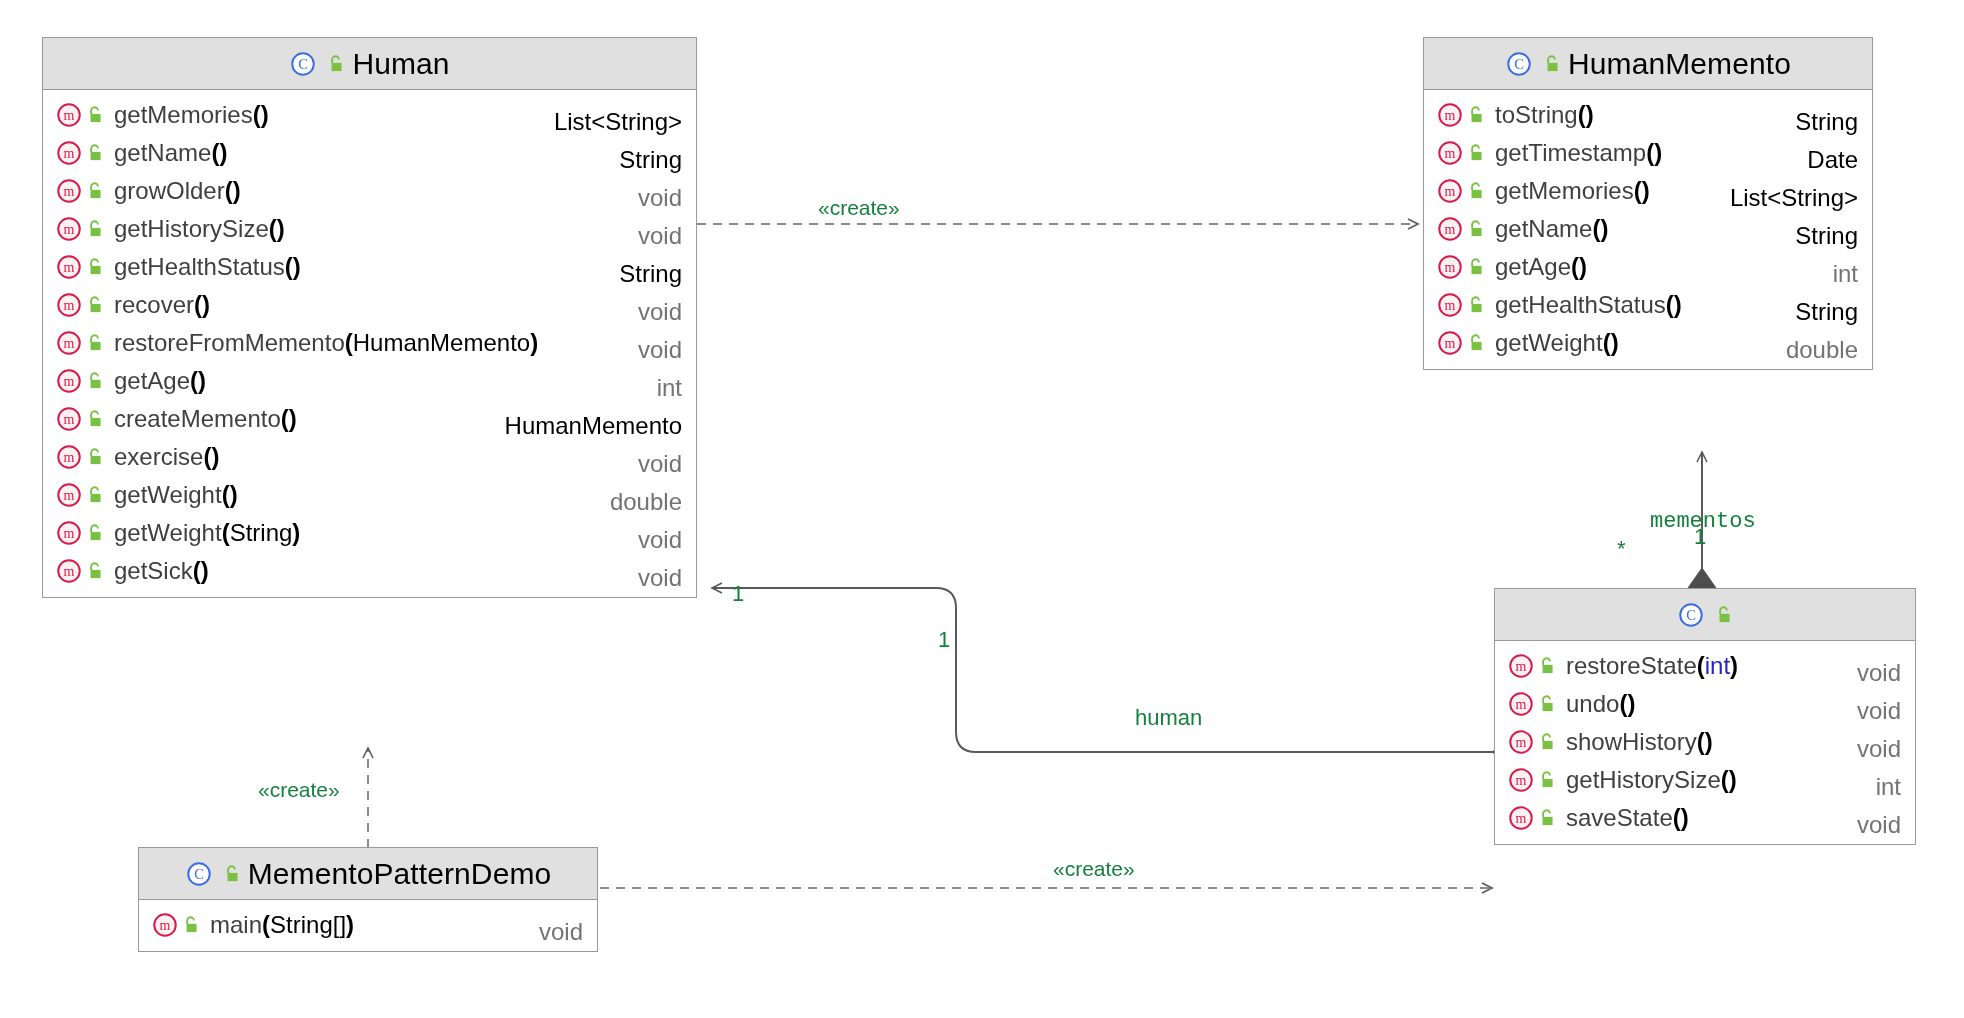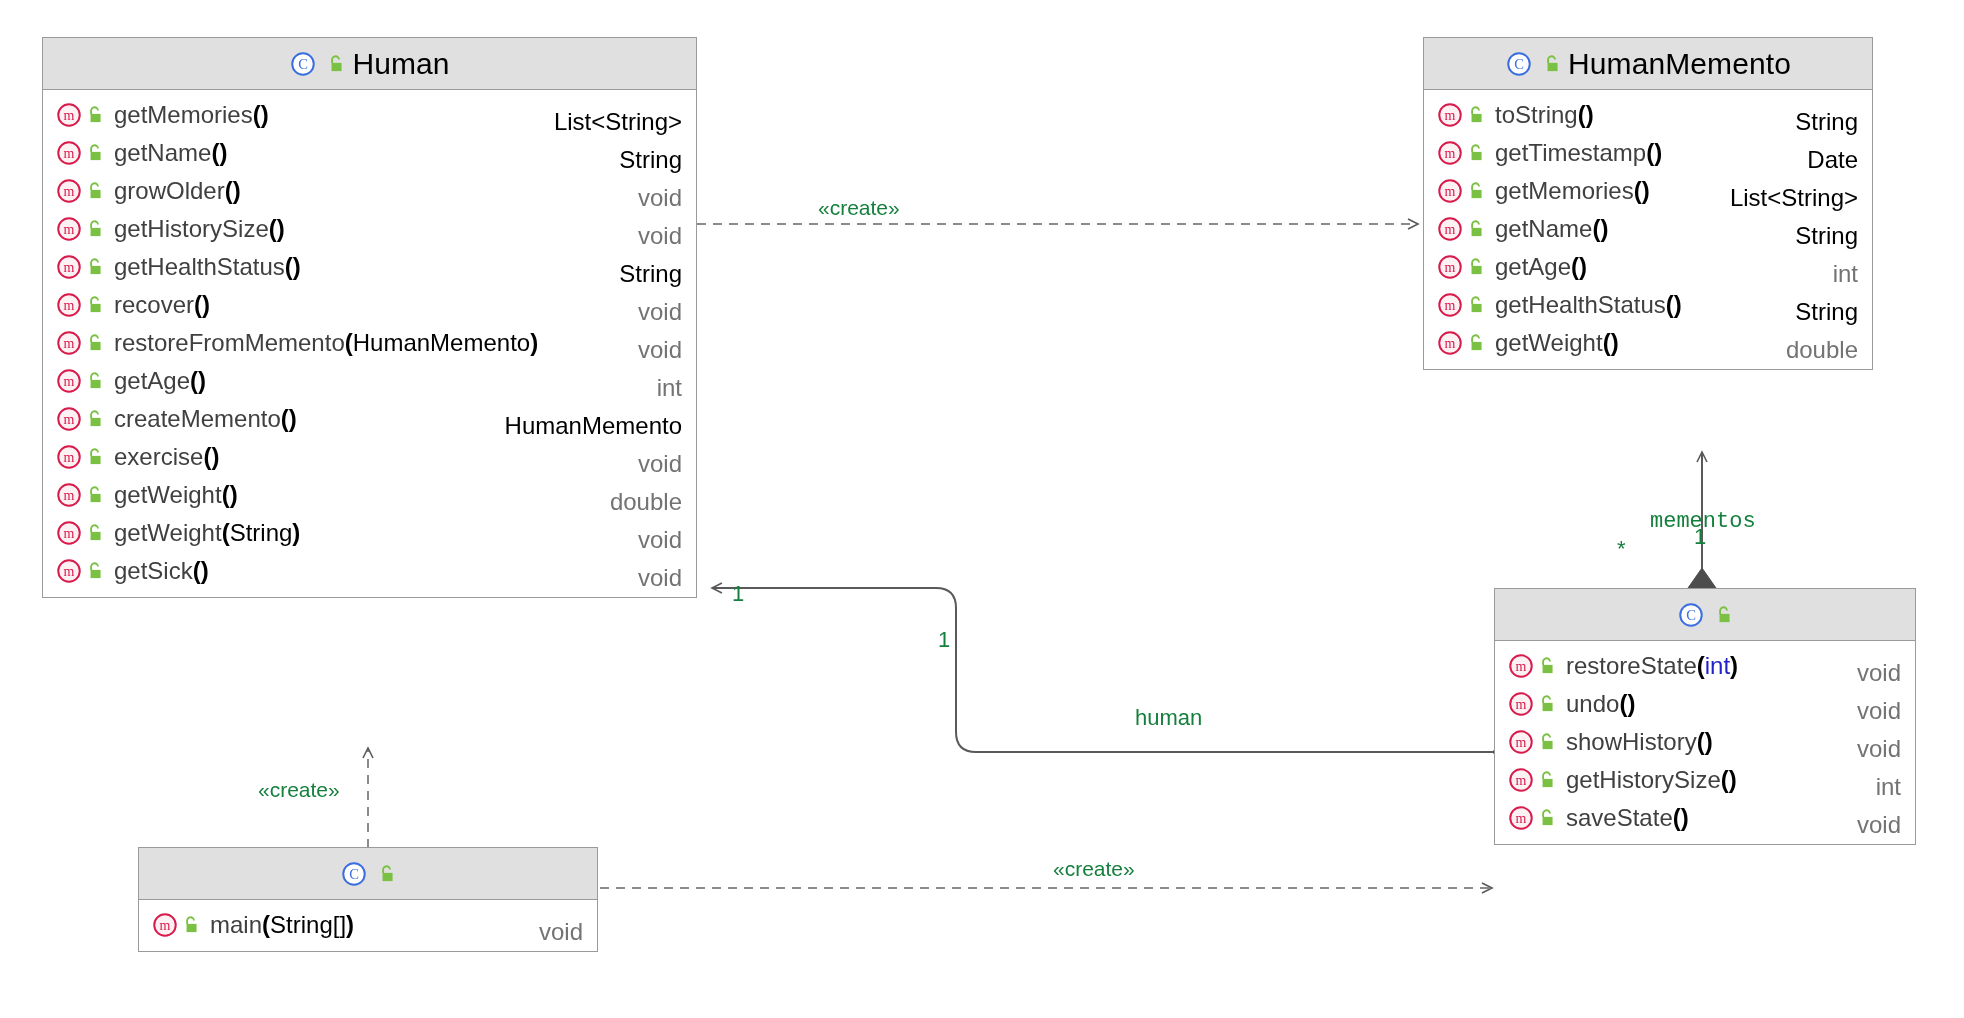--- a/index.html
+++ b/index.html
@@ -732,20 +732,21 @@
           <circle cx="12" cy="12" r="9.2" fill="#ffffff" stroke="#3b6fe0" stroke-width="1.7"></circle>
           <text x="12" y="16.4" text-anchor="middle" font-family="Liberation Serif, serif" font-size="12.5" fill="#3b6fe0">C</text>
         </svg>
       </span>
       <span class="icon ico-lock">
         <svg viewBox="0 0 16 18" width="18" height="20">
           <path d="M4.5 8 V5.2 A3.1 3.1 0 0 1 10.7 5.0" fill="none" stroke="#7ac143" stroke-width="1.7"></path>
           <rect x="4" y="8" width="9" height="7.4" fill="#7ac143"></rect>
         </svg>
       </span>
+      <span class="class-title">MementoPatternDemo</span>
     </div>
     <div class="members">
         <div class="member-row">
           <span class="icon ico-method">
   <svg viewBox="0 0 24 24" width="28" height="28">
     <circle cx="12" cy="12" r="9.2" fill="#fdf1f4" stroke="#d81b4a" stroke-width="1.7"></circle>
     <text x="12" y="16.6" text-anchor="middle" font-family="Liberation Serif, serif" font-size="12" fill="#d81b4a">m</text>
   </svg>
           </span>
           <span class="icon ico-lock">

